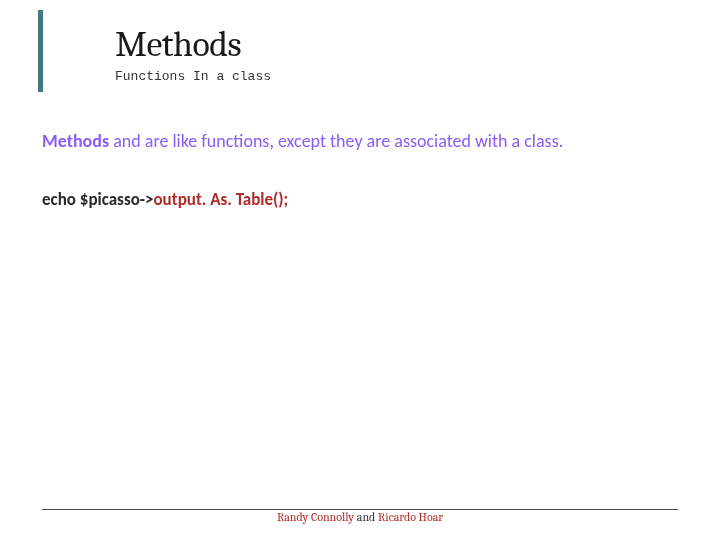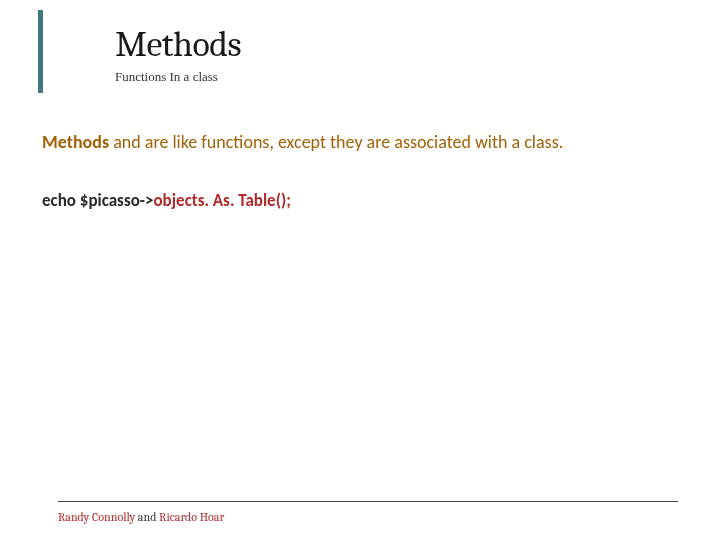--- a/index.html
+++ b/index.html
@@ -19,77 +19,76 @@
     margin-top: 10px;
   }
   .title {
     font-family: Cambria, Georgia, serif;
     font-size: 36px;
     font-weight: 500;
     color: #1a1a1a;
     letter-spacing: -0.5px;
   }
   .subtitle {
-    font-family: Liberation Serif, serif;
+    font-family: Liberation Mono, monospace;
     font-size: 13px;
     color: #333;
     margin-top: 4px;
   }
   .content {
     padding: 38px 48px 0 42px;
   }
   .para {
     font-size: 18px;
     line-height: 1.25;
     margin-bottom: 20px;
-    color: #a16207;
+    color: #8b5cf6;
   }
   .bold { font-weight: 700; }
   .code-block {
     margin-top: 36px;
   }
   .code-line {
     font-size: 17px;
     font-weight: 700;
     color: #2a2a2a;
     margin-bottom: 20px;
   }
   .method-name { color: #b02a2a; font-weight: 700; }
   .footer {
     position: absolute;
     bottom: 16px;
     left: 42px;
     right: 42px;
     border-top: 1px solid #444;
-    padding-top: 8px;
+    padding-top: 0;
     font-family: Cambria, Georgia, serif;
     font-size: 12px;
     display: flex;
-    justify-content: flex-start;
+    justify-content: center;
     color: #333;
-    margin-left: 16px;
   }
   .footer .accent { color: #b02a2a; }
 </style>
 </head>
 <body>
 
 <div class="header">
   <div class="title">Methods</div>
   <div class="subtitle">Functions In a class</div>
 </div>
 
 <div class="content">
   <p class="para">
     <span class="bold">Methods</span><span> and are like functions, except they are associated with a class.</span>
   </p>
 
   <div class="code-block">
     <div class="code-line">
-      <span>echo $picasso-&gt;</span><span class="method-name">objects. As. Table();</span>
+      <span>echo $picasso-&gt;</span><span class="method-name">output. As. Table();</span>
     </div>
   </div>
 </div>
 
 <div class="footer">
   <div>
     <span class="accent">Randy Connolly</span><span> and </span><span class="accent">Ricardo Hoar</span>
   </div>
 </div>
 

